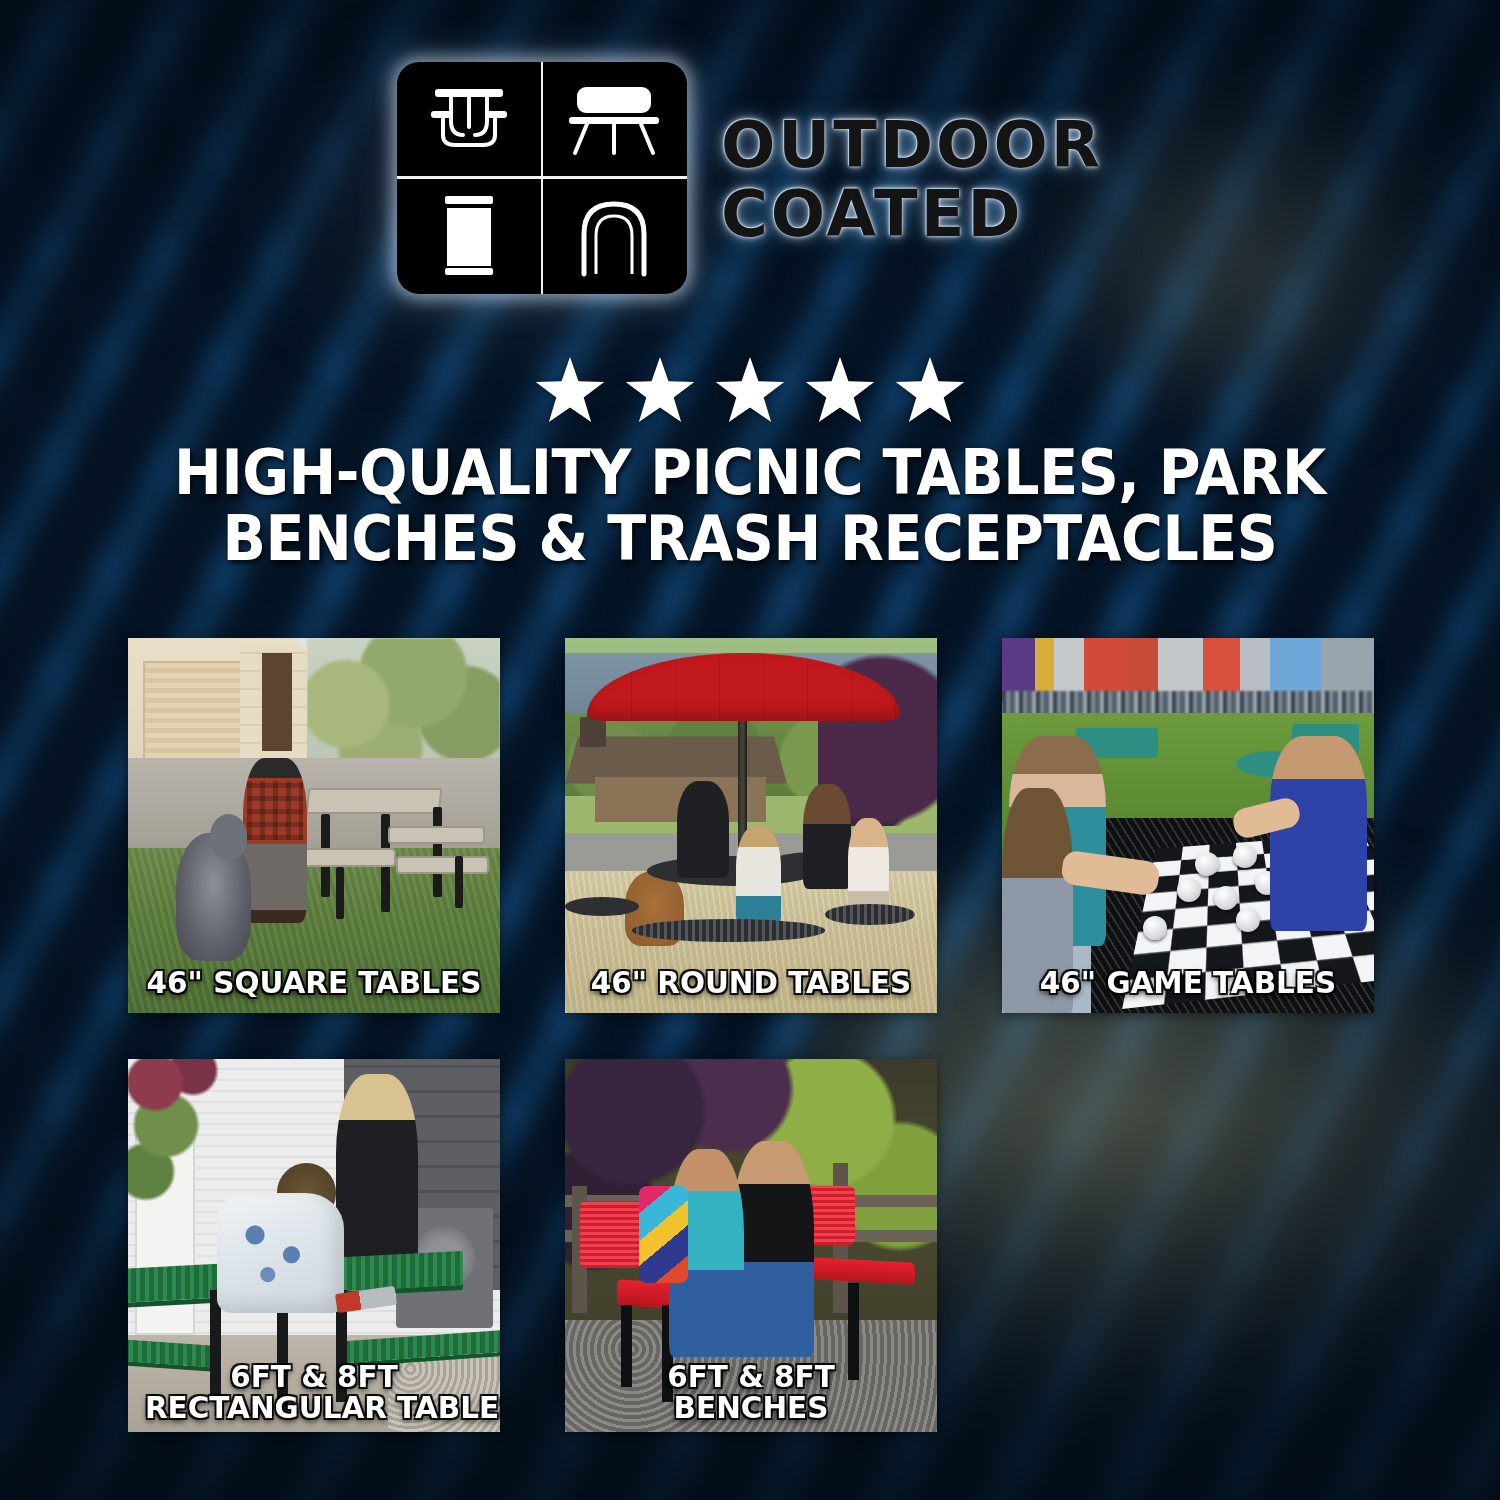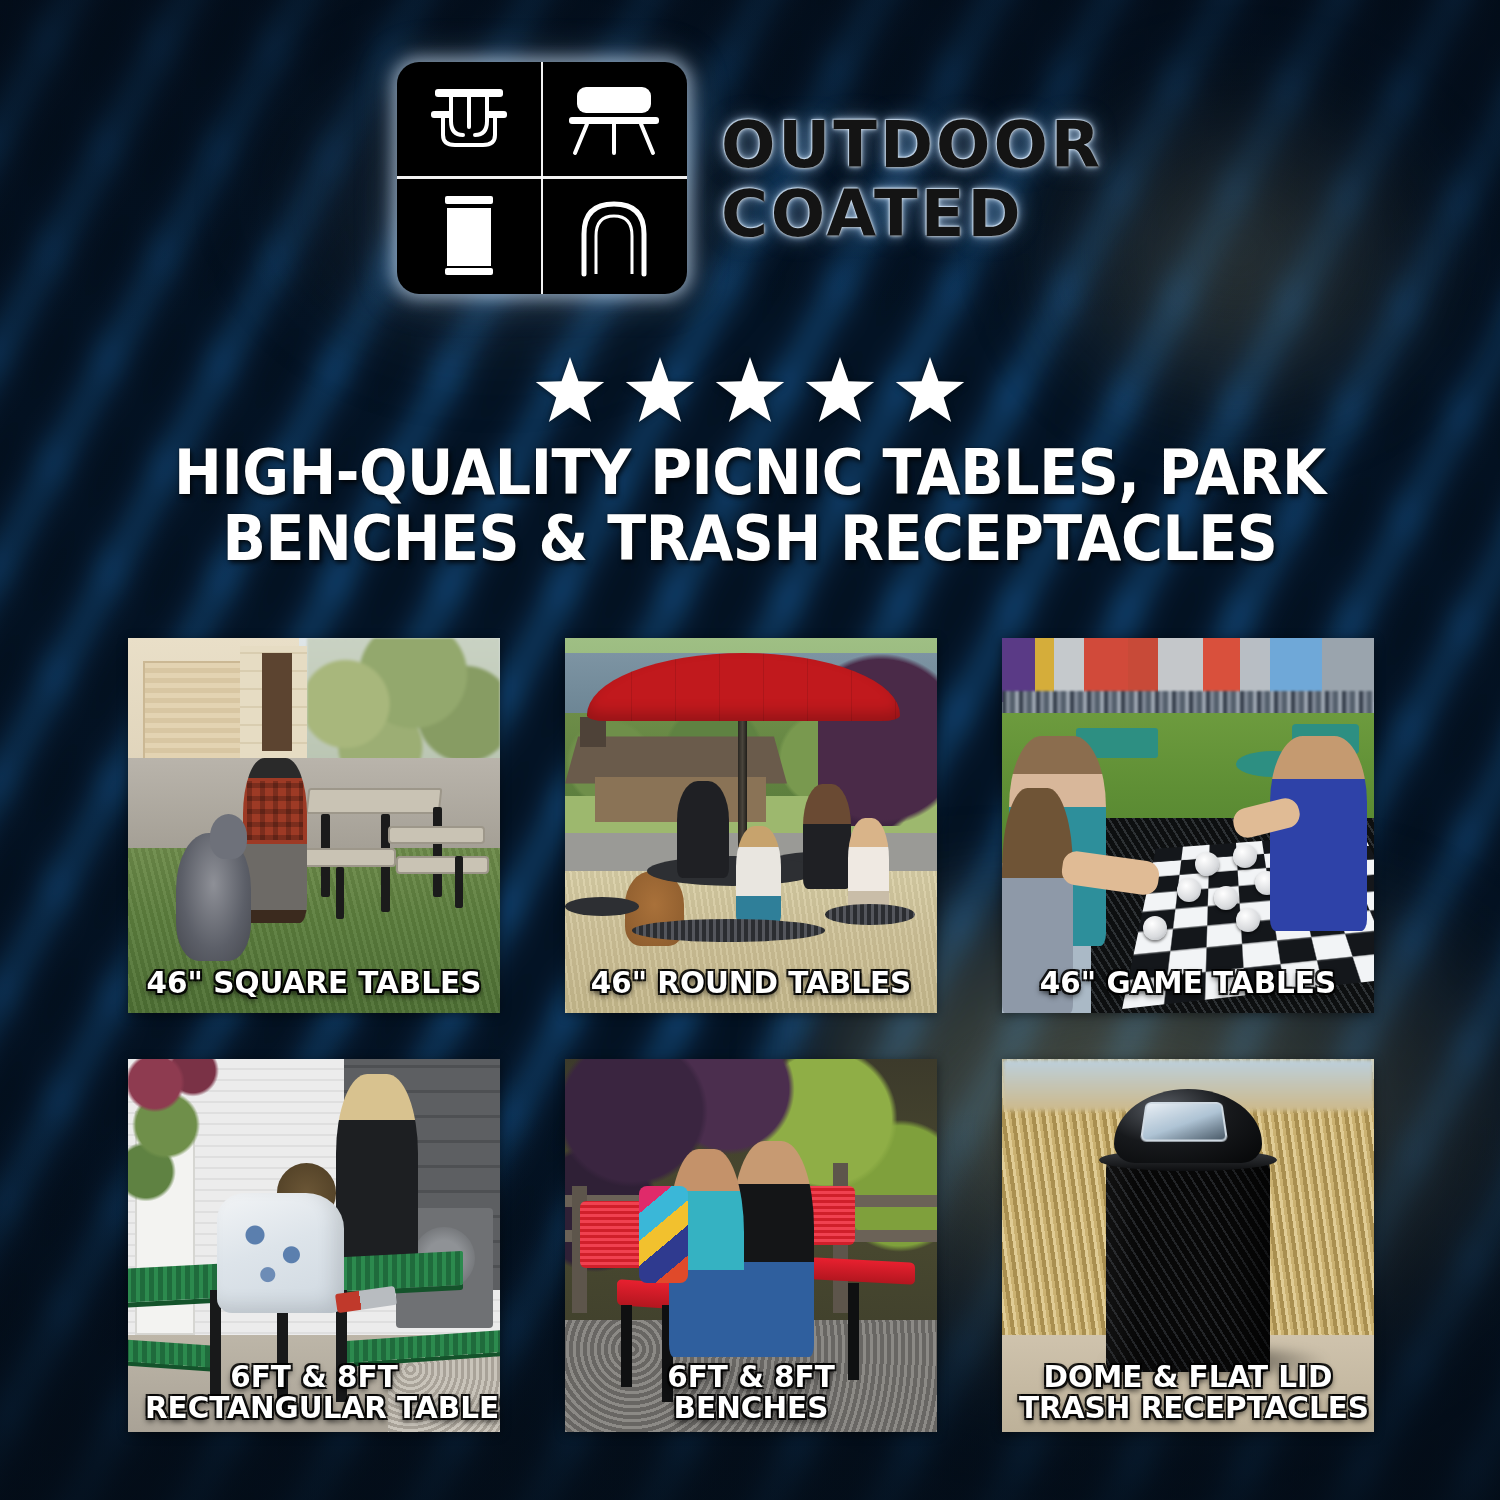--- a/index.html
+++ b/index.html
@@ -611,31 +611,15 @@
         <div class="layer s5-kid2"></div>
         <div class="layer s5-kid1"></div>
         <div class="layer s5-pack"></div>
       </div>
       <div class="tile-caption two-line">
         <span class="cap-line">6FT &amp; 8FT</span>
         <span class="cap-line">BENCHES</span>
       </div>
     </div>
 
-    <div class="tile">
-      <div class="tile-photo">
-        <div class="layer s6-grass"></div>
-        <div class="layer s6-sky"></div>
-        <div class="layer s6-path"></div>
-        <div class="layer s6-shadow"></div>
-        <div class="layer s6-body"></div>
-        <div class="layer s6-rim"></div>
-        <div class="layer s6-dome"></div>
-        <div class="layer s6-opening"></div>
-      </div>
-      <div class="tile-caption two-line">
-        <span class="cap-line">DOME &amp; FLAT LID</span>
-        <span class="cap-line">TRASH RECEPTACLES</span>
-      </div>
-    </div>
 
   </div>
 </div>
 
 </body></html>

